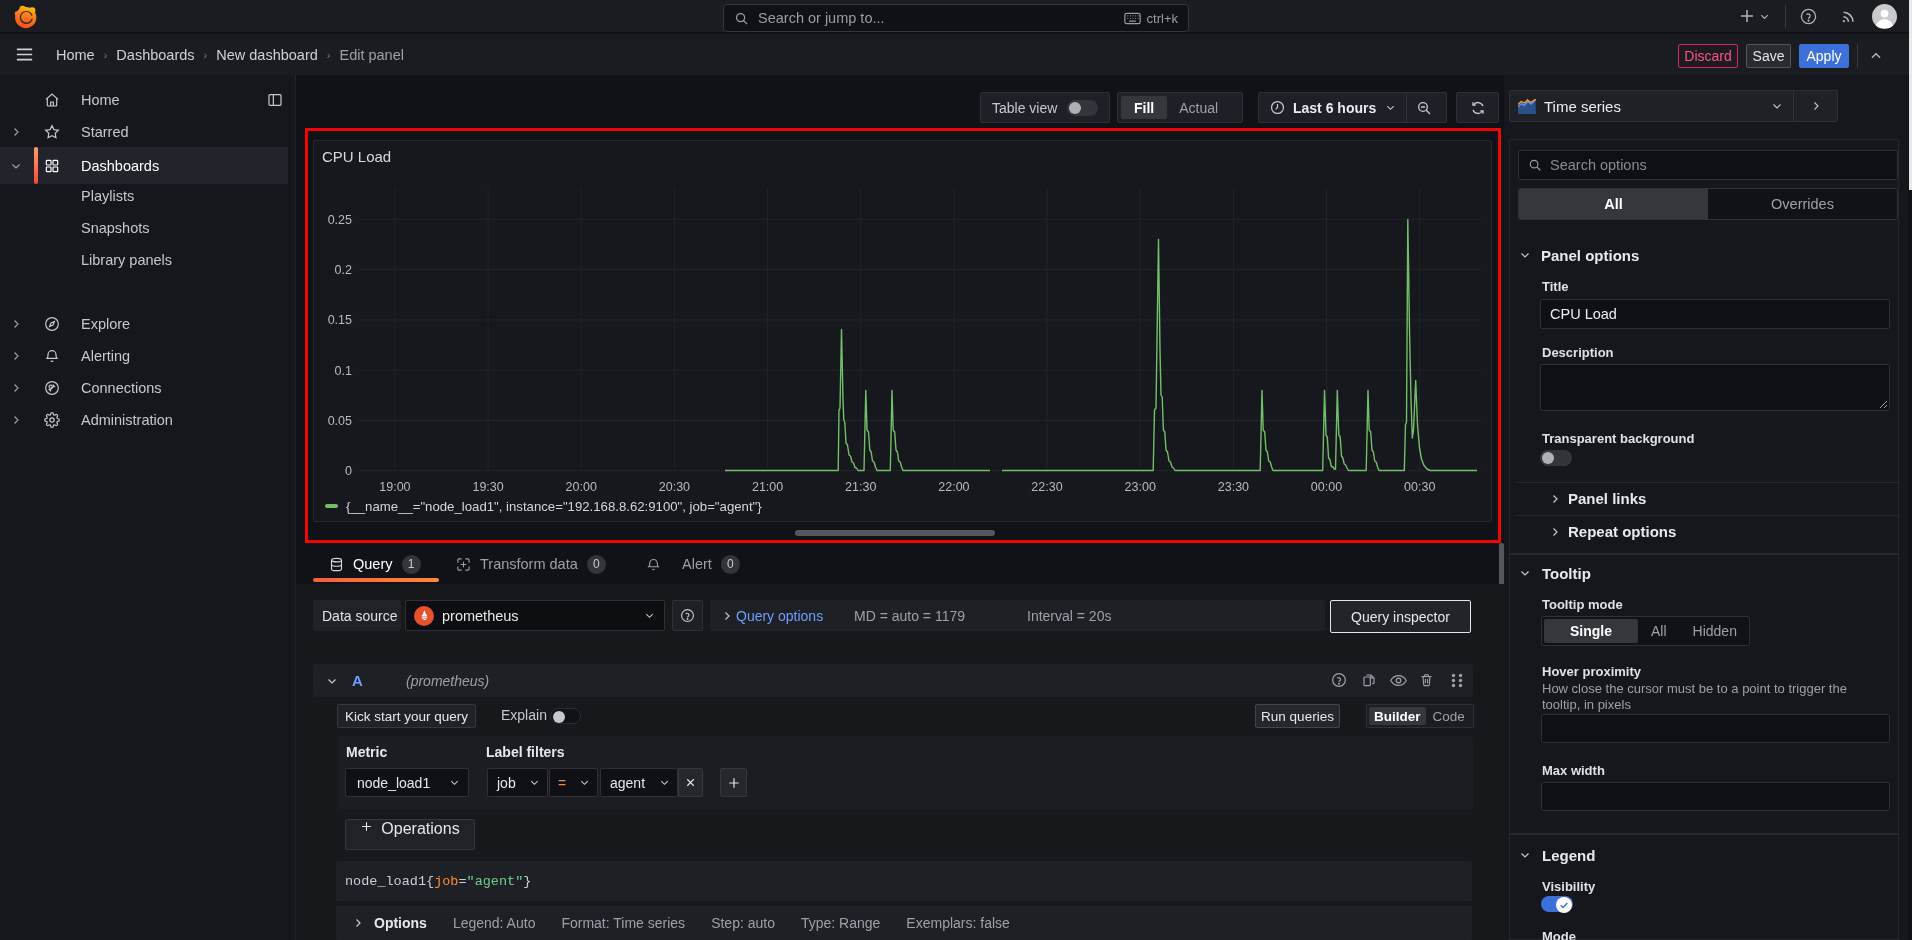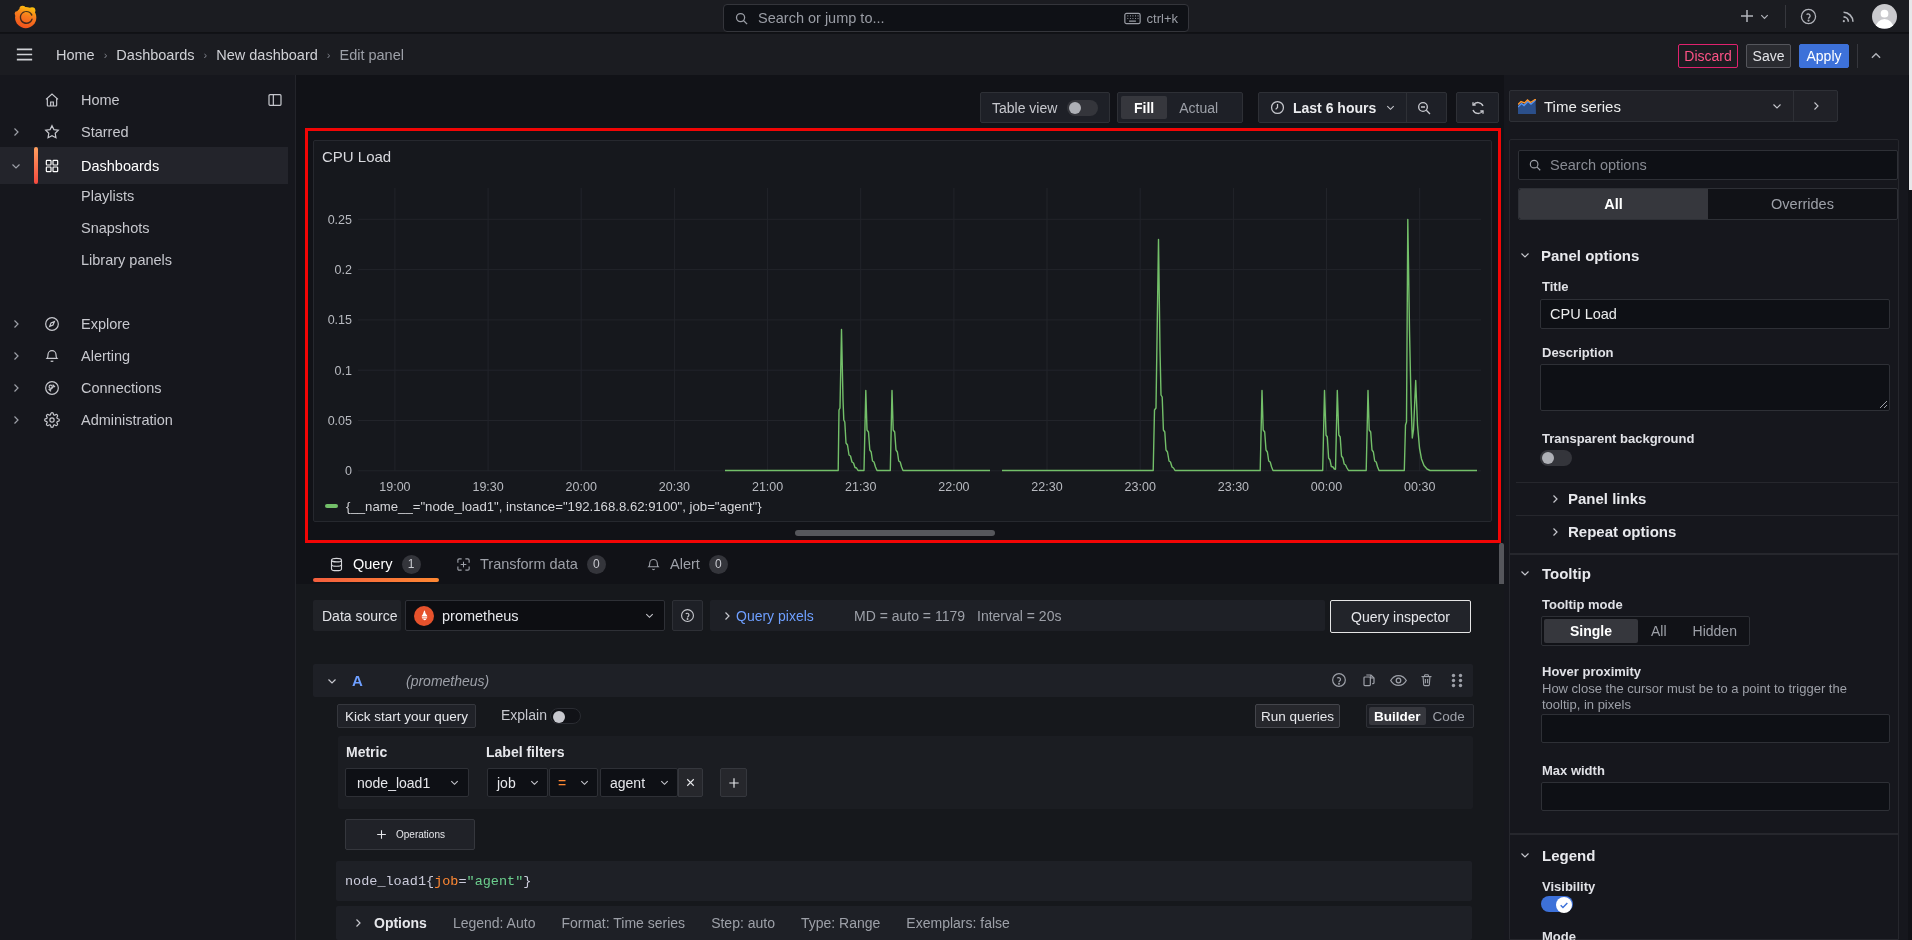--- a/index.html
+++ b/index.html
@@ -319,21 +319,21 @@
         <path d="M7.5 12h9M12 7.5v9" stroke-width="1.6"></path>
       </svg>
     <span style="margin-left:9px; font-size:14.5px;">Transform data</span>
     <span class="badge" style="margin-left:9px;">0</span>
   </div>
   <div class="abs" style="left:646px; top:546px; height:36px; display:flex; align-items:center; color:#9da0a8;">
     <svg width="15" height="15" viewBox="0 0 24 24" fill="none" stroke="#9da0a8" stroke-width="1.8">
         <path d="M6 10a6 6 0 0 1 12 0c0 4 1.5 5.5 1.5 5.5h-15S6 14 6 10z"></path>
         <path d="M10.2 19a2 2 0 0 0 3.6 0"></path>
       </svg>
-    <span style="margin-left:9px; font-size:14.5px;">Alert</span>
+    <span style="margin-left:21px; font-size:14.5px;">Alert</span>
     <span class="badge" style="margin-left:9px;">0</span>
   </div>
 
   <div class="abs" style="left:296px; top:584px; width:1208px; height:356px; background:#16181c;"></div>
 
   <div class="abs" style="left:313px; top:600px; width:88px; height:31px; background:#202227; border-radius:2px; display:flex; align-items:center;">
     <span style="color:#e0e1e5; font-weight:500; font-size:14px; margin-left:9px;">Data source</span>
   </div>
   <div class="abs input" style="left:405px; top:600px; width:260px; height:31px; display:flex; align-items:center; background:#0d0e12;">
     <span style="margin-left:8px; width:20px; height:20px; border-radius:50%; background:#e6522c; display:inline-flex; align-items:center; justify-content:center;">
@@ -350,23 +350,23 @@
     <svg width="15" height="15" viewBox="0 0 24 24" fill="none" stroke="#c7c8ce" stroke-width="1.8">
         <circle cx="12" cy="12" r="9.5"></circle>
         <path d="M9.3 9.3a2.8 2.8 0 1 1 4 3.9c-.7.6-1.3 1-1.3 2"></path>
         <circle cx="12" cy="17.6" r="0.6" fill="#c7c8ce"></circle>
       </svg>
   </div>
   <div class="abs" style="left:710px; top:600px; width:615px; height:31px; background:#1e2026; border-radius:2px;"></div>
   <svg class="abs" style="left:721px; top:610px;" width="12" height="12" viewBox="0 0 24 24" fill="none" stroke="#c7c8ce" stroke-width="2.4">
       <path d="M9 5l7 7-7 7"></path>
     </svg>
-  <div class="abs" style="left:736px; top:608px; font-size:14px; font-weight:500; color:#6e9fff;">Query pixels</div>
+  <div class="abs" style="left:736px; top:608px; font-size:14px; font-weight:500; color:#6e9fff;">Query options</div>
   <div class="abs" style="left:854px; top:608px; font-size:14px; color:#9da0a8;">MD = auto = 1179</div>
-  <div class="abs" style="left:977px; top:608px; font-size:14px; color:#9da0a8;">Interval = 20s</div>
+  <div class="abs" style="left:1027px; top:608px; font-size:14px; color:#9da0a8;">Interval = 20s</div>
   <div class="abs" style="left:1330px; top:600px; width:141px; height:33px; background:#22242a; border:1px solid #e5e5e5; border-radius:2px; display:flex; align-items:center; justify-content:center; font-size:14px; color:#e6e7eb;">Query inspector</div>
 
   <div class="abs" style="left:313px; top:664px; width:1160px; height:33px; background:#1e2026; border-radius:2px;">
     <svg class="abs" style="left:13px; top:11px;" width="12" height="12" viewBox="0 0 24 24" fill="none" stroke="#c7c8ce" stroke-width="2.4">
         <path d="M5 9l7 7 7-7"></path>
       </svg>
     <span class="abs" style="left:39px; top:8px; font-size:15px; font-weight:bold; color:#6e9fff;">A</span>
     <span class="abs" style="left:93px; top:9px; font-size:14px; font-style:italic; color:#9da0a8;">(prometheus)</span>
     <svg class="abs" style="left:1018px; top:8px;" width="16" height="16" viewBox="0 0 24 24" fill="none" stroke="#9da0a8" stroke-width="1.8">
         <circle cx="12" cy="12" r="9.5"></circle>
@@ -440,21 +440,21 @@
     <svg width="13" height="13" viewBox="0 0 24 24" fill="none" stroke="#e6e7eb" stroke-width="2">
         <path d="M6 6l12 12M18 6L6 18"></path>
       </svg>
   </div>
   <div class="abs" style="left:720px; top:768px; width:27px; height:29px; background:#26272c; border:1px solid #35373d; border-radius:2px; display:flex; align-items:center; justify-content:center;">
     <svg width="14" height="14" viewBox="0 0 24 24" fill="none" stroke="#e6e7eb" stroke-width="2">
         <path d="M12 4v16M4 12h16"></path>
       </svg>
   </div>
 
-  <div class="abs" style="left:345px; top:819px; width:130px; height:31px; background:#202228; border:1px solid #35373d; border-radius:2px; display:flex; align-items:center; justify-content:center; gap:8px; font-size:10px; font-weight:500; color:#e6e7eb;">
+  <div class="abs" style="left:345px; top:819px; width:130px; height:31px; background:#202228; border:1px solid #35373d; border-radius:2px; display:flex; justify-content:center; gap:8px; font-size:16px; font-weight:500; color:#e6e7eb;">
     <svg width="13" height="13" viewBox="0 0 24 24" fill="none" stroke="#e6e7eb" stroke-width="2">
         <path d="M12 4v16M4 12h16"></path>
       </svg>
     Operations
   </div>
 
   <div class="abs" style="left:336px; top:861px; width:1136px; height:40px; background:#1e2026; border-radius:2px; display:flex; align-items:center;">
     <span class="mono" style="margin-left:9px; font-size:13.5px; letter-spacing:0;"><span style="color:#ccccdc;">node_load1</span><span style="color:#ccccdc;">{</span><span style="color:#ff8833;">job</span><span style="color:#ccccdc;">=</span><span style="color:#6ccf8e;">"agent"</span><span style="color:#ccccdc;">}</span></span>
   </div>
 

